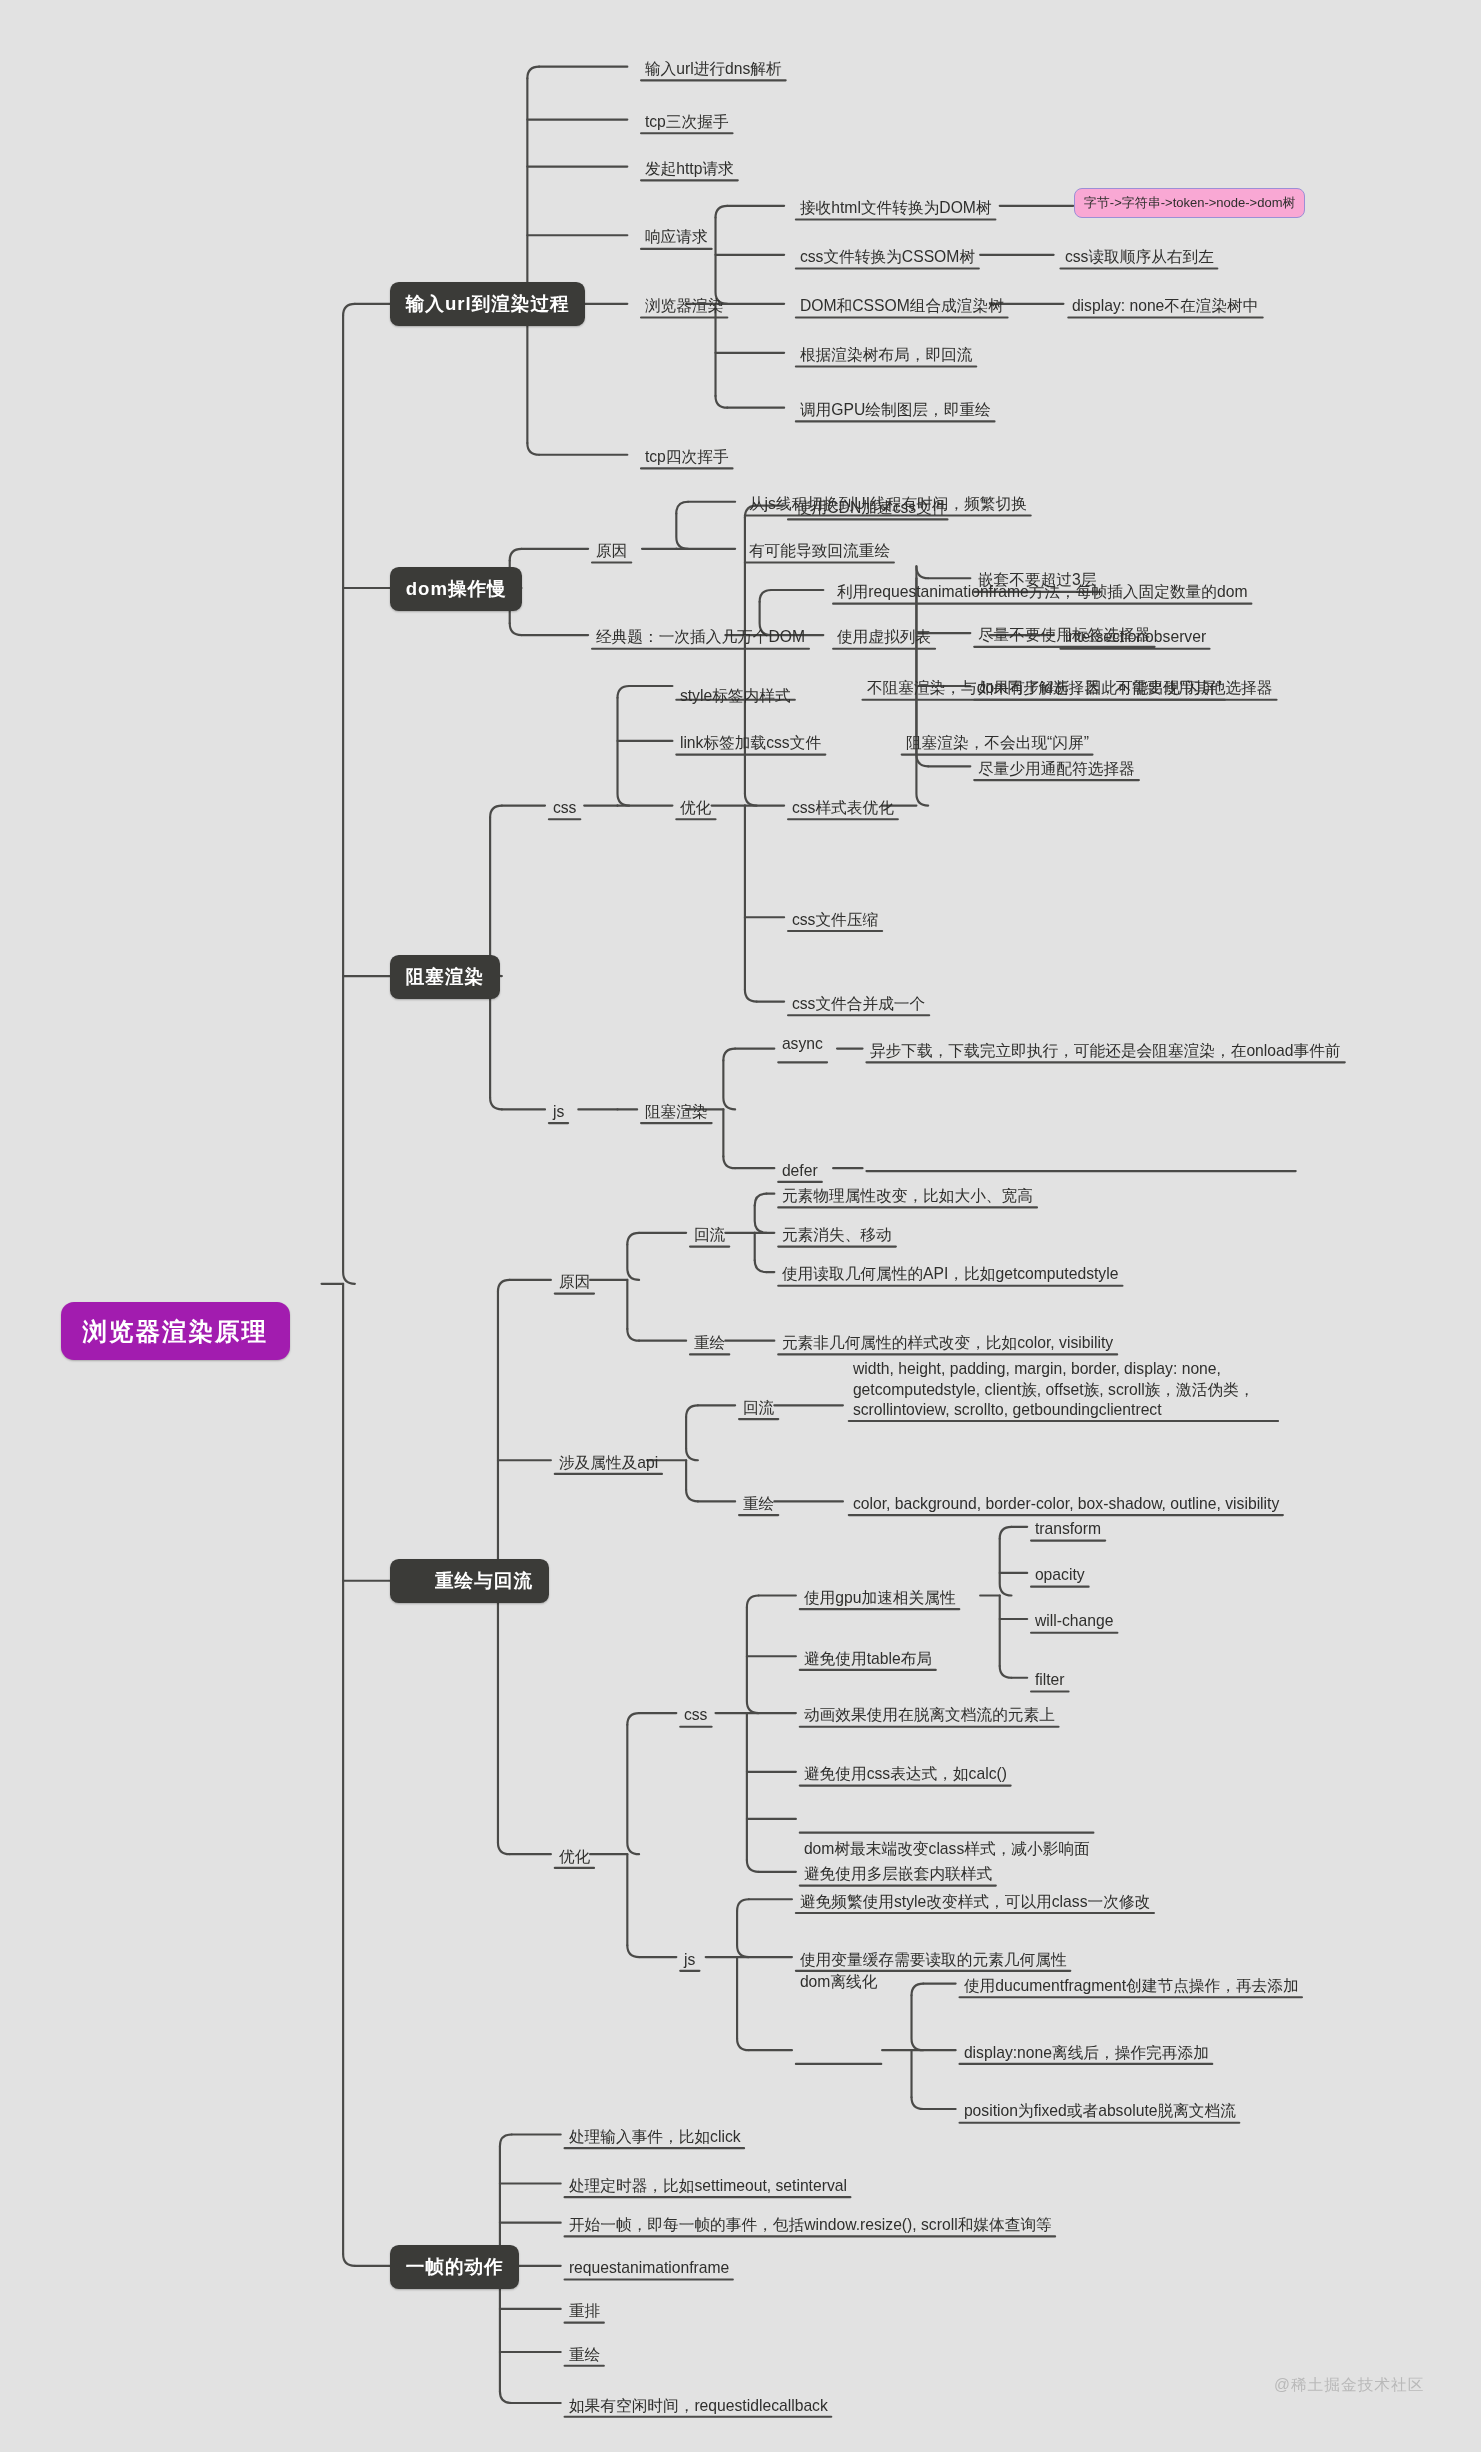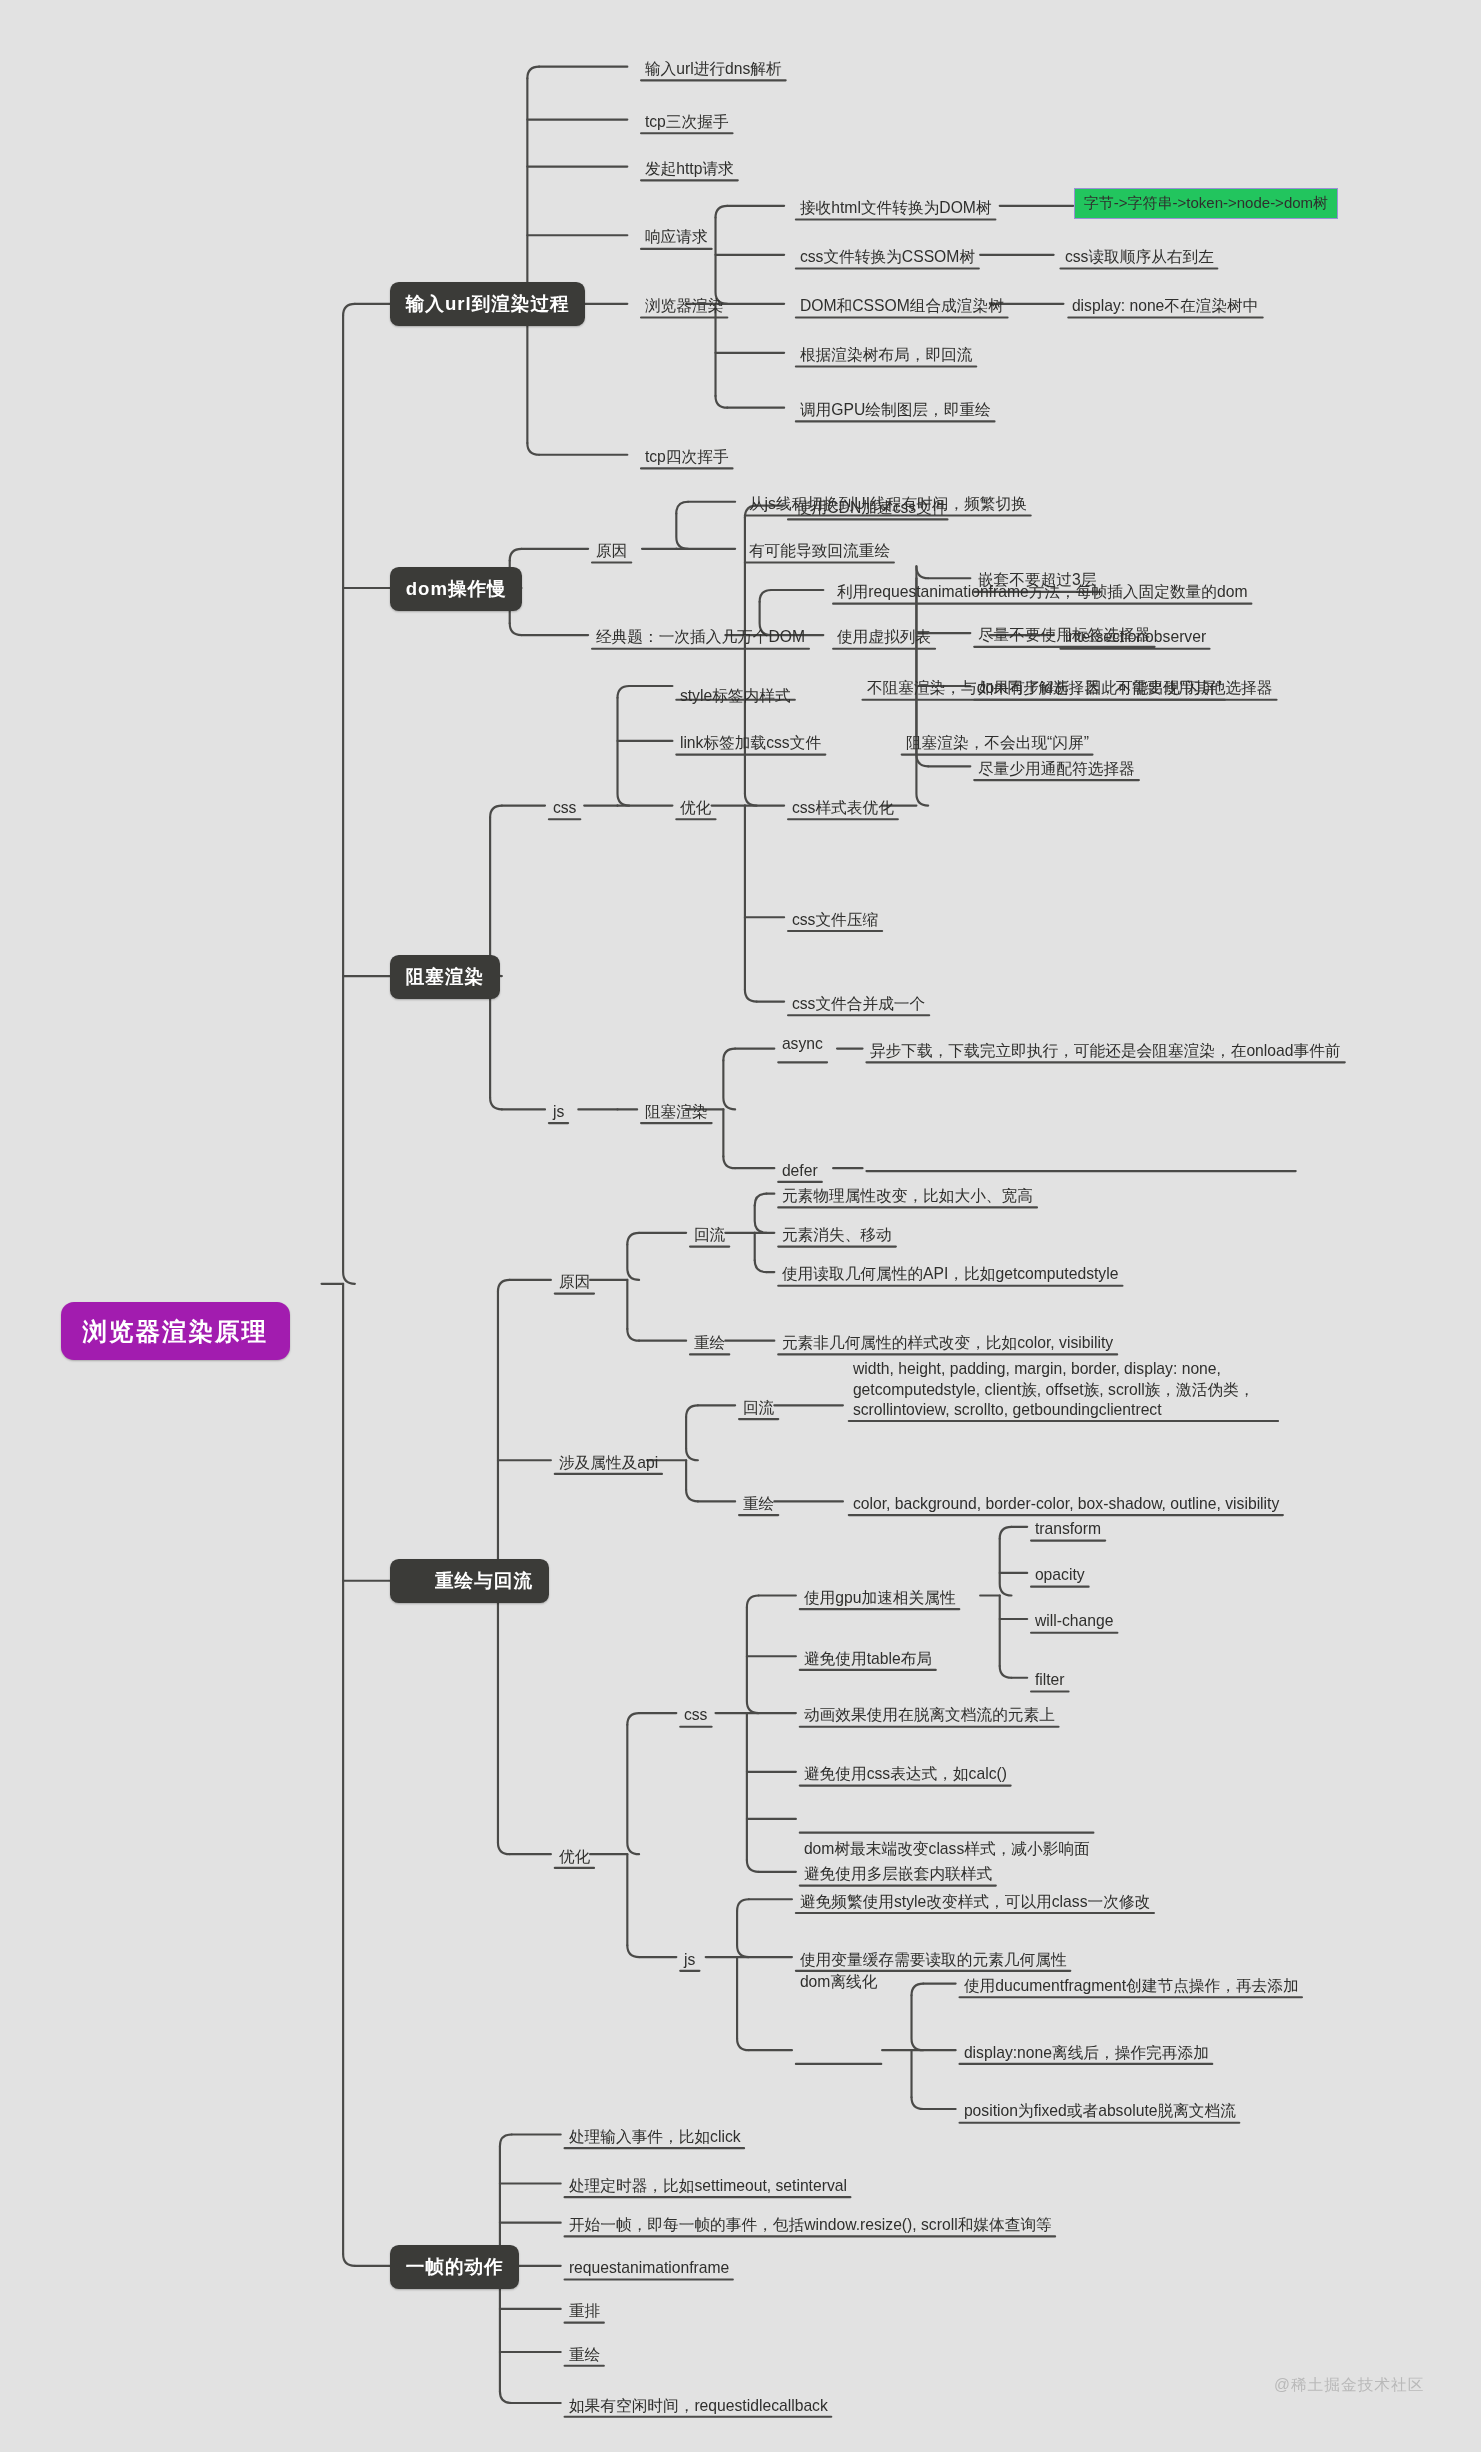--- a/index.html
+++ b/index.html
@@ -30,22 +30,22 @@
     padding:8.8px 15.7px;box-shadow:0 1px 2px rgba(0,0,0,.25);
   }
   
   .leaf{
     color:#2f2f2d;font-size:15.7px;line-height:20.6px;
     padding:2px 3.9px 2.9px 3.9px;
   }
   .leaf.wrap{white-space:normal;}
   
   .hl{
-    border:1.6px solid #9b8fd6;border-radius:0;
-    background:#22c55e;padding:4.9px 8.8px;font-size:15px;color:#2f2f2d;
+    border:1.6px solid #9b8fd6;border-radius:8px;
+    background:#f9a8d4;padding:4.9px 8.8px;font-size:13px;color:#2f2f2d;
   }
   .watermark{
     position:absolute;color:#b9b9b9;font-size:15.7px;letter-spacing:1px;
   }
 </style>
 </head>
 <body>
 
 <div id="map">
 

